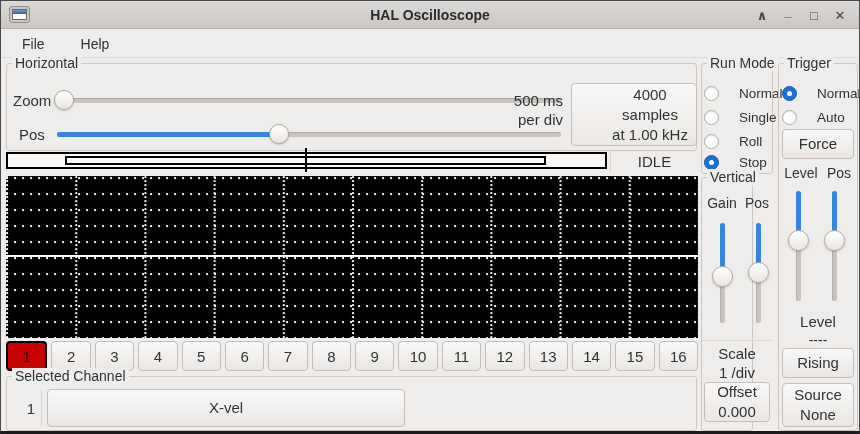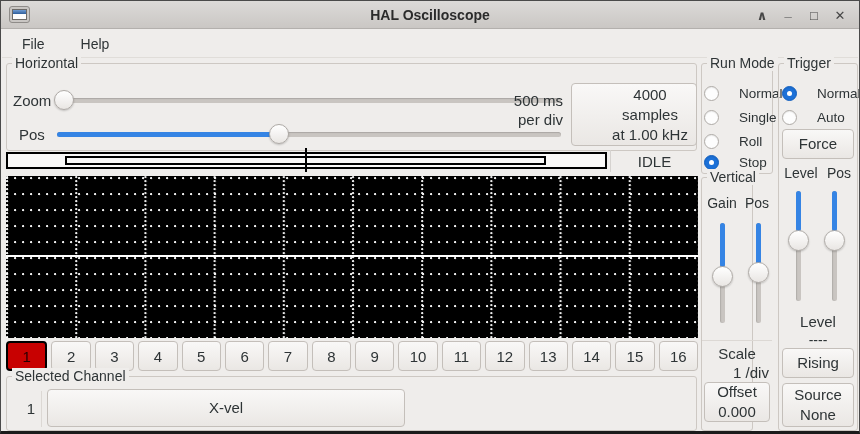--- a/index.html
+++ b/index.html
@@ -225,21 +225,21 @@
   <div class="track-v" style="left:719px; top:222px; height:100px;"></div>
   <div class="fill-v" style="left:719px; top:222px; height:44px;"></div>
   <div class="handle" style="left:711px; top:265px; width:21px; height:21px;"></div>
 
   <div class="track-v" style="left:755px; top:222px; height:100px;"></div>
   <div class="fill-v" style="left:755px; top:222px; height:41px;"></div>
   <div class="handle" style="left:747px; top:261px; width:21px; height:21px;"></div>
 
   <div class="hsep" style="left:701px; top:339px; width:70px;"></div>
   <div class="small-caption" style="left:700px; top:344px; width:72px;">Scale</div>
-  <div class="small-caption" style="left:700px; top:363px; width:72px;margin-left:14px;">1 /div</div>
+  <div class="small-caption" style="left:700px; top:363px; width:72px;">1 /div</div>
   <div class="btn" style="left:703px; top:381px; width:66px; height:40px;">
     <span>Offset</span>
     <span>0.000</span>
   </div>
 
   <div class="frame" style="left:777px; top:62px; width:80px; height:368px;">
     <span class="frame-label">Trigger</span>
   </div>
   <div class="radio-row" style="left:781px; top:82px;">
     <span class="dot selected"></span>

